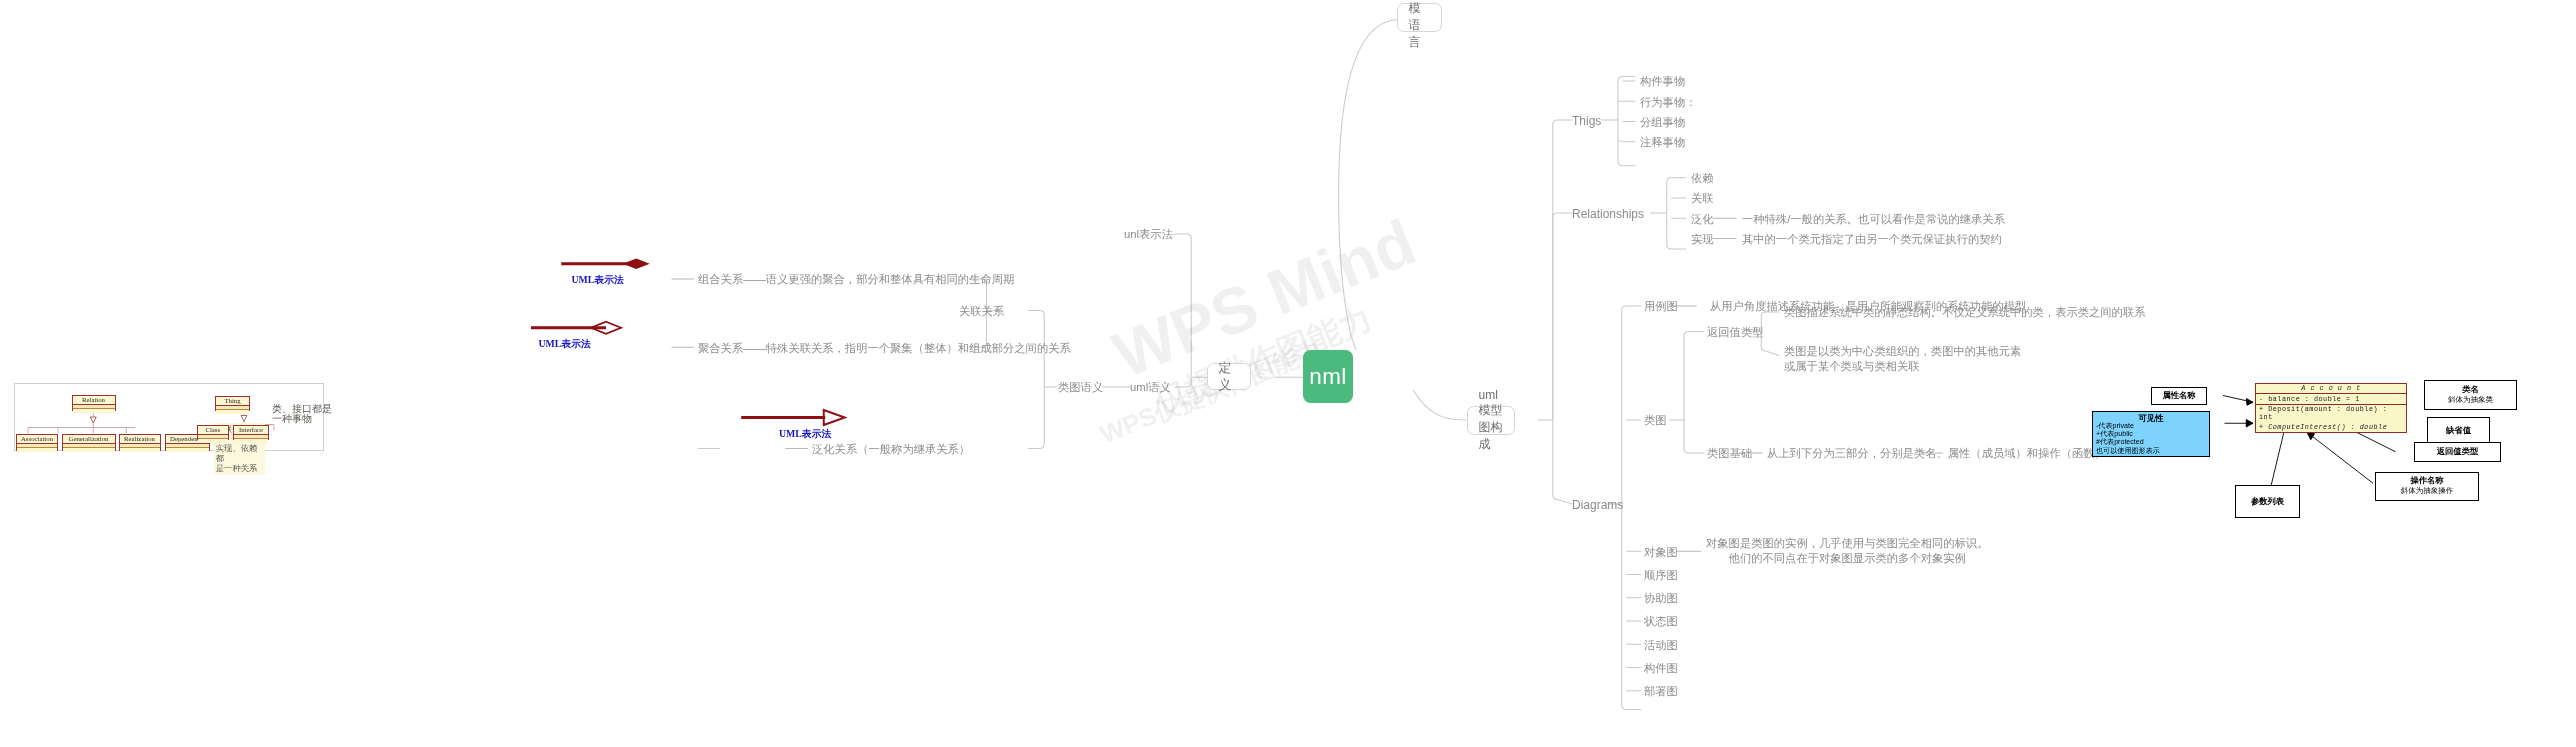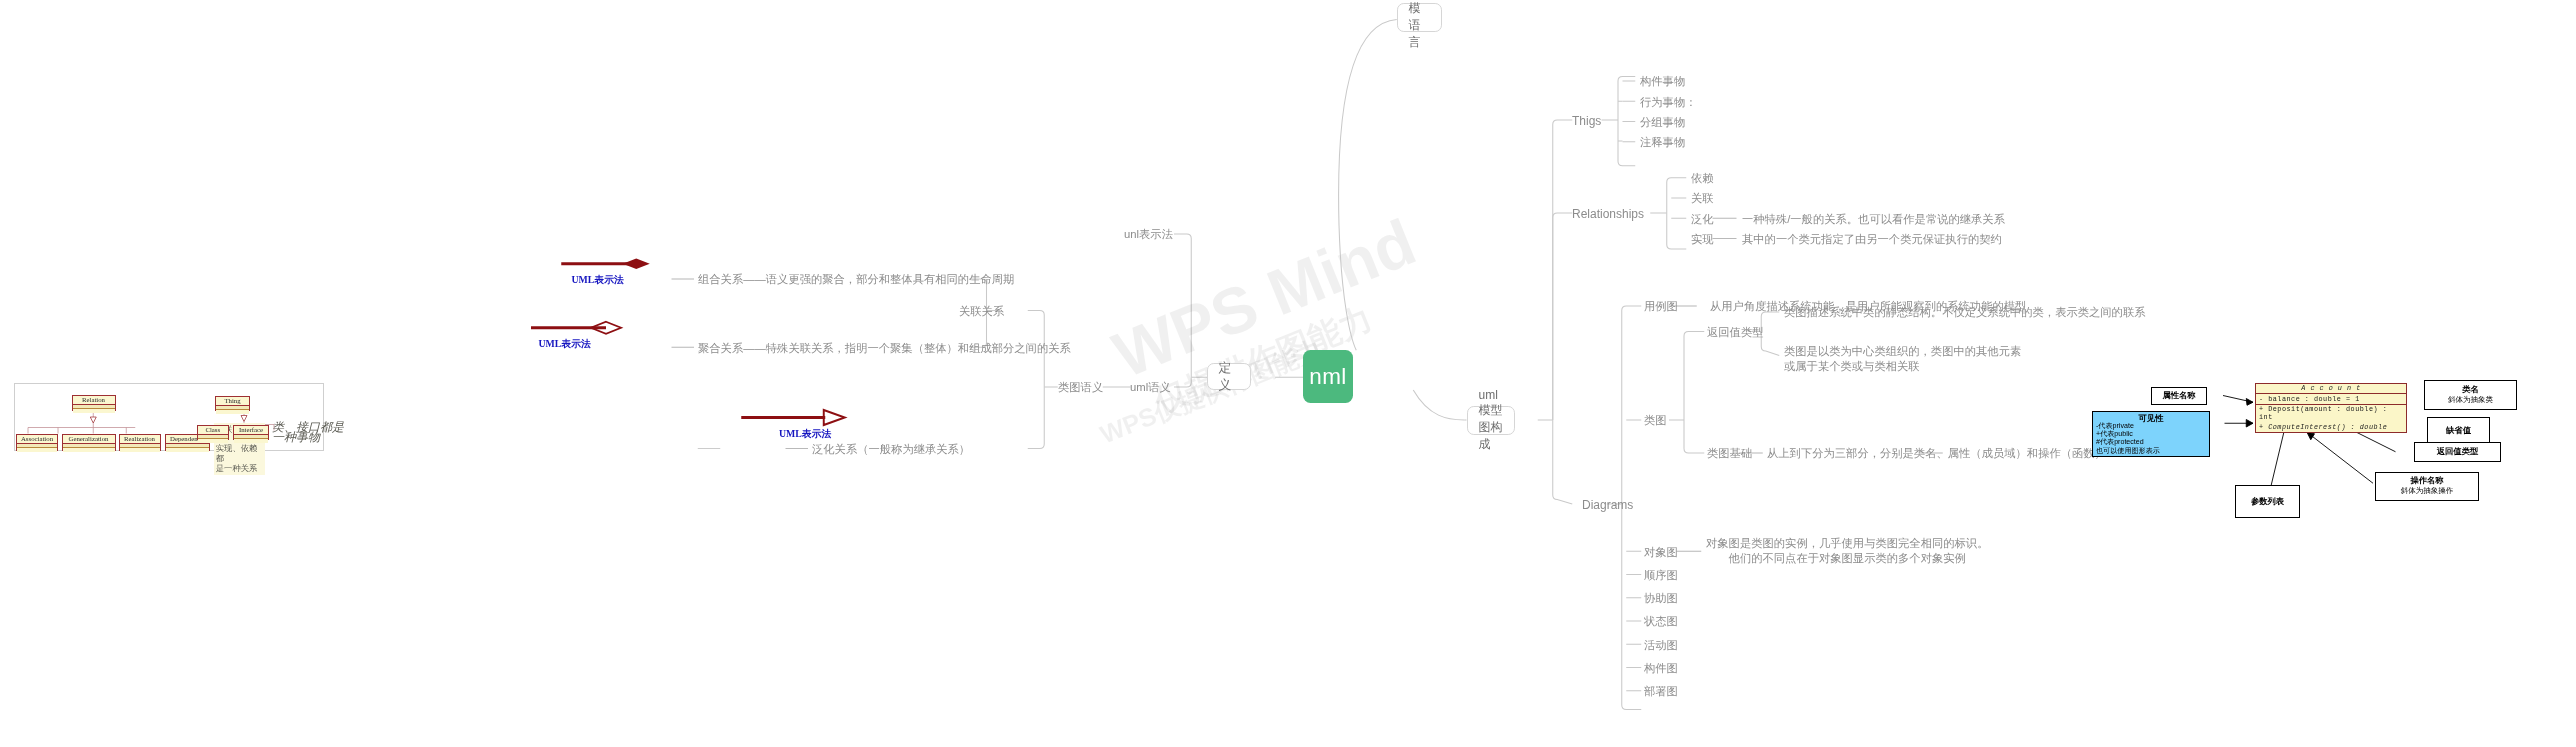--- a/index.html
+++ b/index.html
@@ -273,41 +273,41 @@
   <div class="uclass" style="left:197px;top:425px;width:31.5px;height:15px;">
     <div class="nm">Class</div>
     <div class="bar"></div>
     <div class="bar2"></div>
   </div>
   <div class="uclass" style="left:233px;top:425px;width:36px;height:15px;">
     <div class="nm">Interface</div>
     <div class="bar"></div>
     <div class="bar2"></div>
   </div>
-  <div class="node" style="left:272px;top:423px;font-size:12px;color:#5a5a52;line-height:9.8px;
-              font-family:'Liberation Serif',serif;white-space:pre-line;font-style:italic;">类、接口都是
+  <div class="node" style="left:272px;top:404px;font-size:10px;color:#5a5a52;line-height:9.8px;
+              font-family:'Liberation Serif',serif;white-space:pre-line;">类、接口都是
 一种事物</div>
 
   <div class="boxnode" style="left:1467px;top:406px;width:48px;height:28.5px;font-size:12px;">uml模型图构成</div>
 
   <div class="node t-en" style="left:1572px;top:113px;">Thigs</div>
   <div class="node t" style="left:1640px;top:74px;">构件事物</div>
   <div class="node t" style="left:1640px;top:95px;">行为事物：</div>
   <div class="node t" style="left:1640px;top:115px;">分组事物</div>
   <div class="node t" style="left:1640px;top:135px;">注释事物</div>
 
   <div class="node t-en" style="left:1572px;top:206px;">Relationships</div>
   <div class="node t" style="left:1691px;top:171px;">依赖</div>
   <div class="node t" style="left:1691px;top:191px;">关联</div>
   <div class="node t" style="left:1691px;top:212px;">泛化</div>
   <div class="node t" style="left:1691px;top:232px;">实现</div>
   <div class="node t lead" style="left:1742px;top:212px;">一种特殊/一般的关系。也可以看作是常说的继承关系</div>
   <div class="node t lead" style="left:1742px;top:232px;">其中的一个类元指定了由另一个类元保证执行的契约</div>
 
-  <div class="node t-en" style="left:1572px;top:497px;margin-left:10px;">Diagrams</div>
+  <div class="node t-en" style="left:1572px;top:497px;">Diagrams</div>
 
   <div class="node t" style="left:1644px;top:299px;">用例图</div>
   <div class="node t lead" style="left:1701px;top:299px;margin-left:9px;">从用户角度描述系统功能，是用户所能观察到的系统功能的模型</div>
 
   <div class="node t" style="left:1644px;top:413px;">类图</div>
 
   <div class="node t" style="left:1707px;top:325px;">返回值类型</div>
   <div class="node t lead" style="left:1784px;top:305px;">类图描述系统中类的静态结构。不仅定义系统中的类，表示类之间的联系</div>
   <div class="node t lead" style="left:1784px;top:344px;white-space:pre-line;">类图是以类为中心类组织的，类图中的其他元素
 或属于某个类或与类相关联</div>

